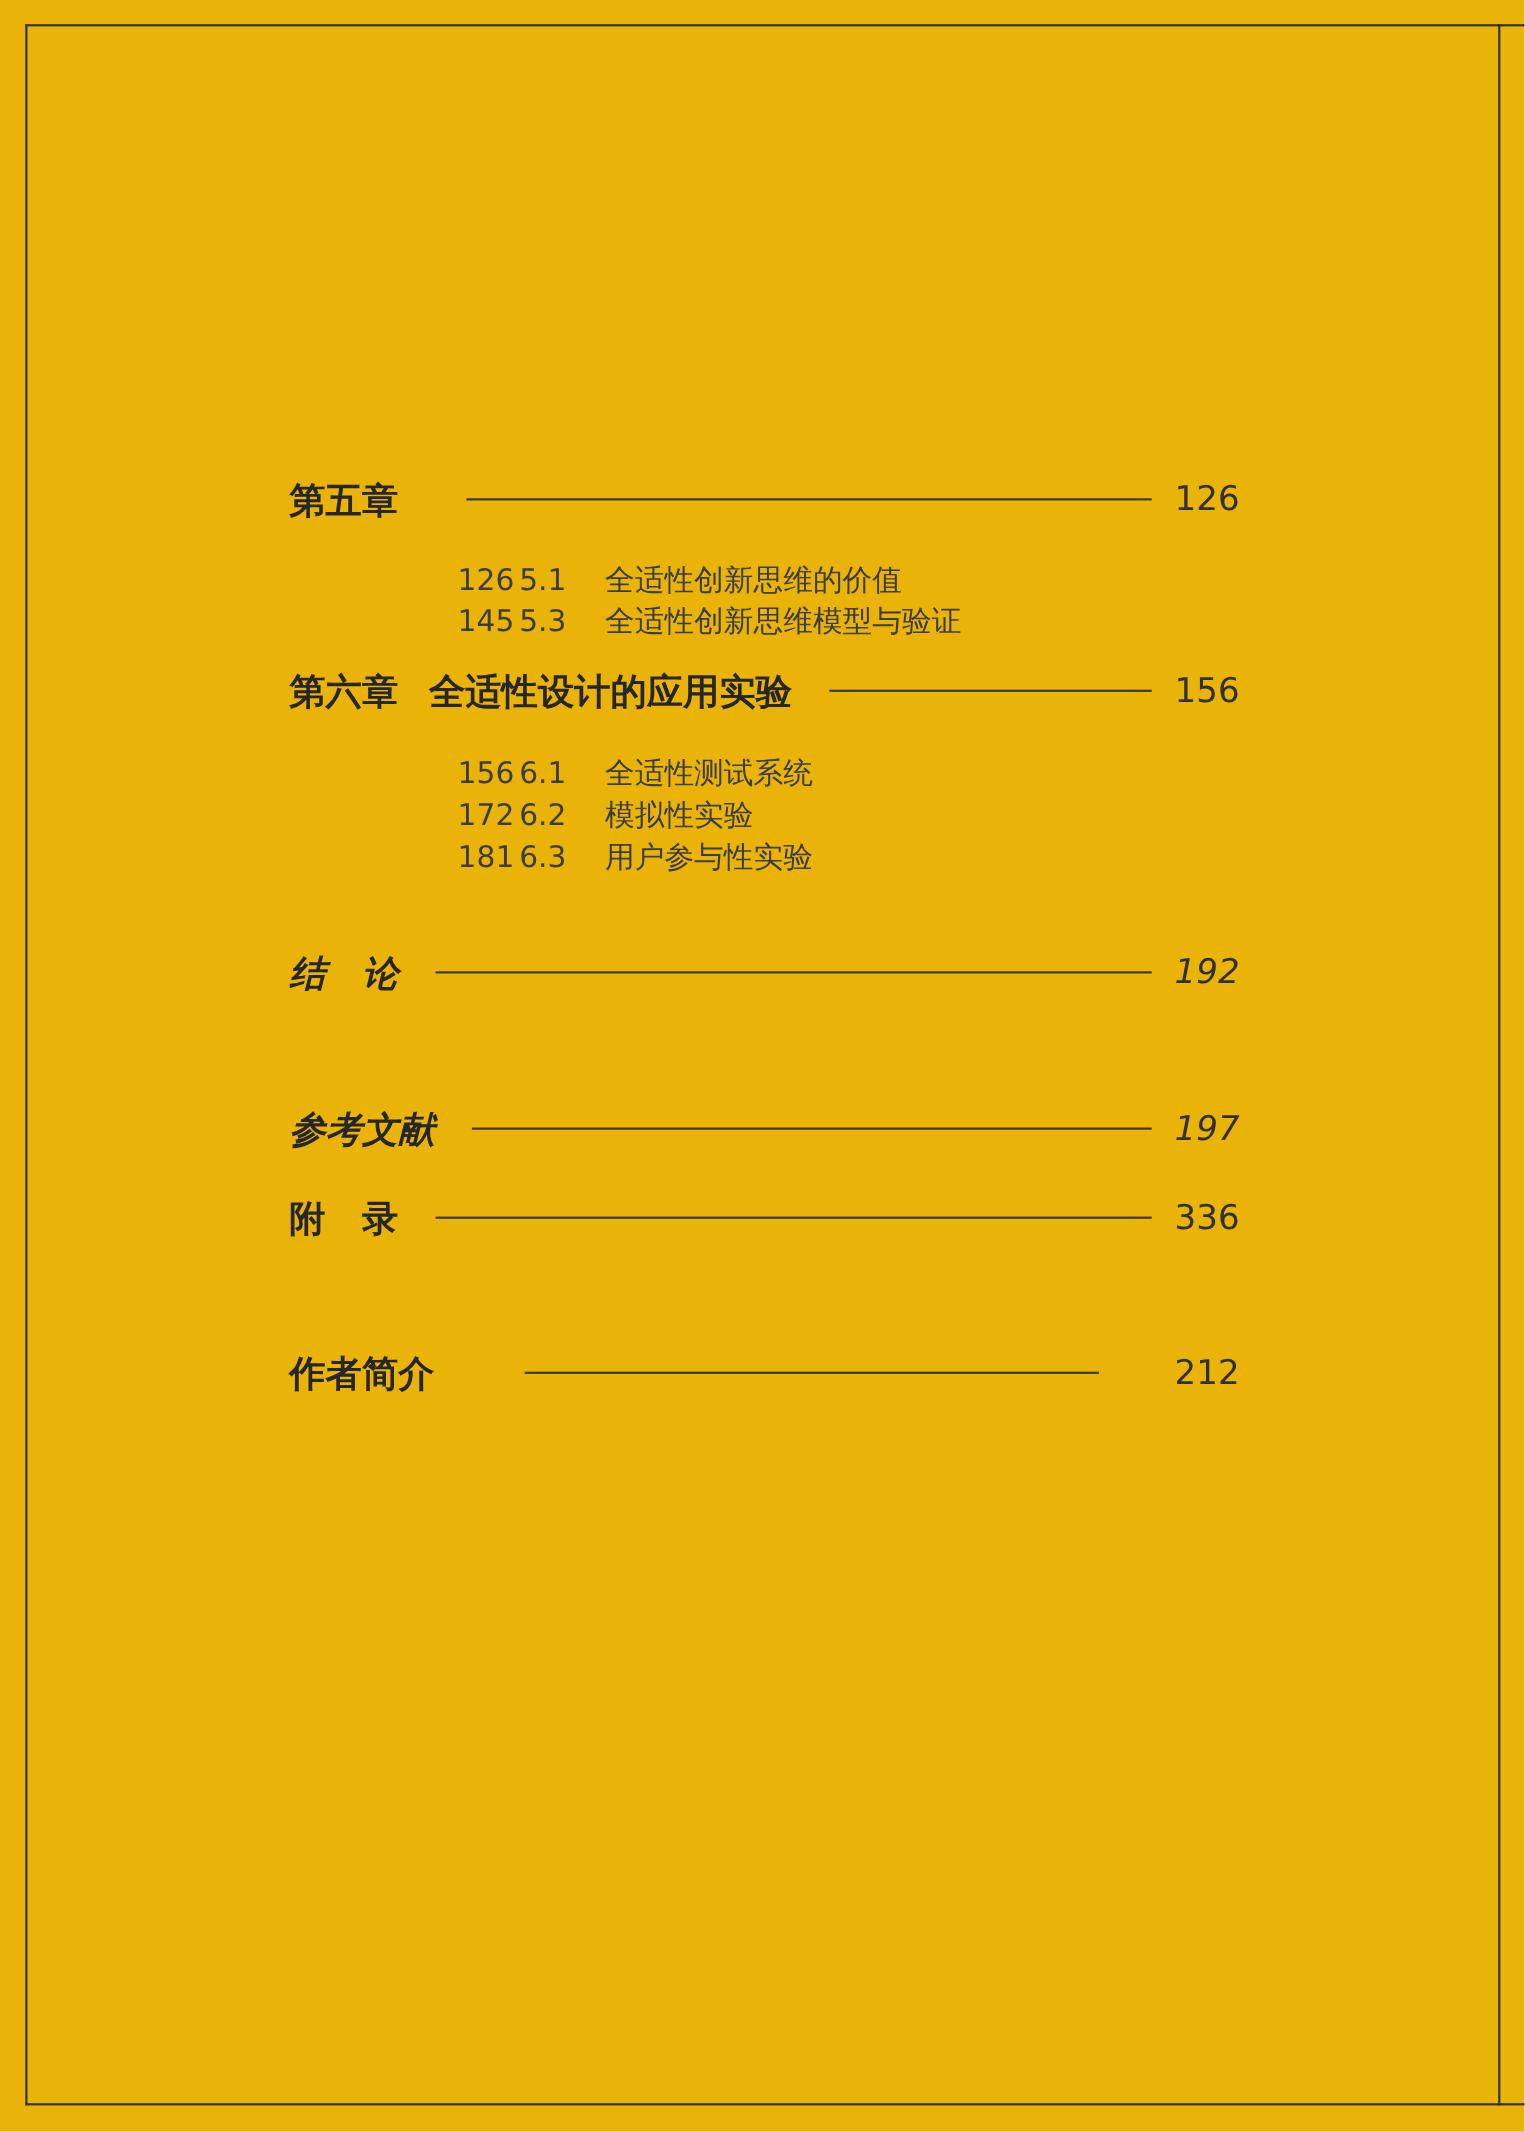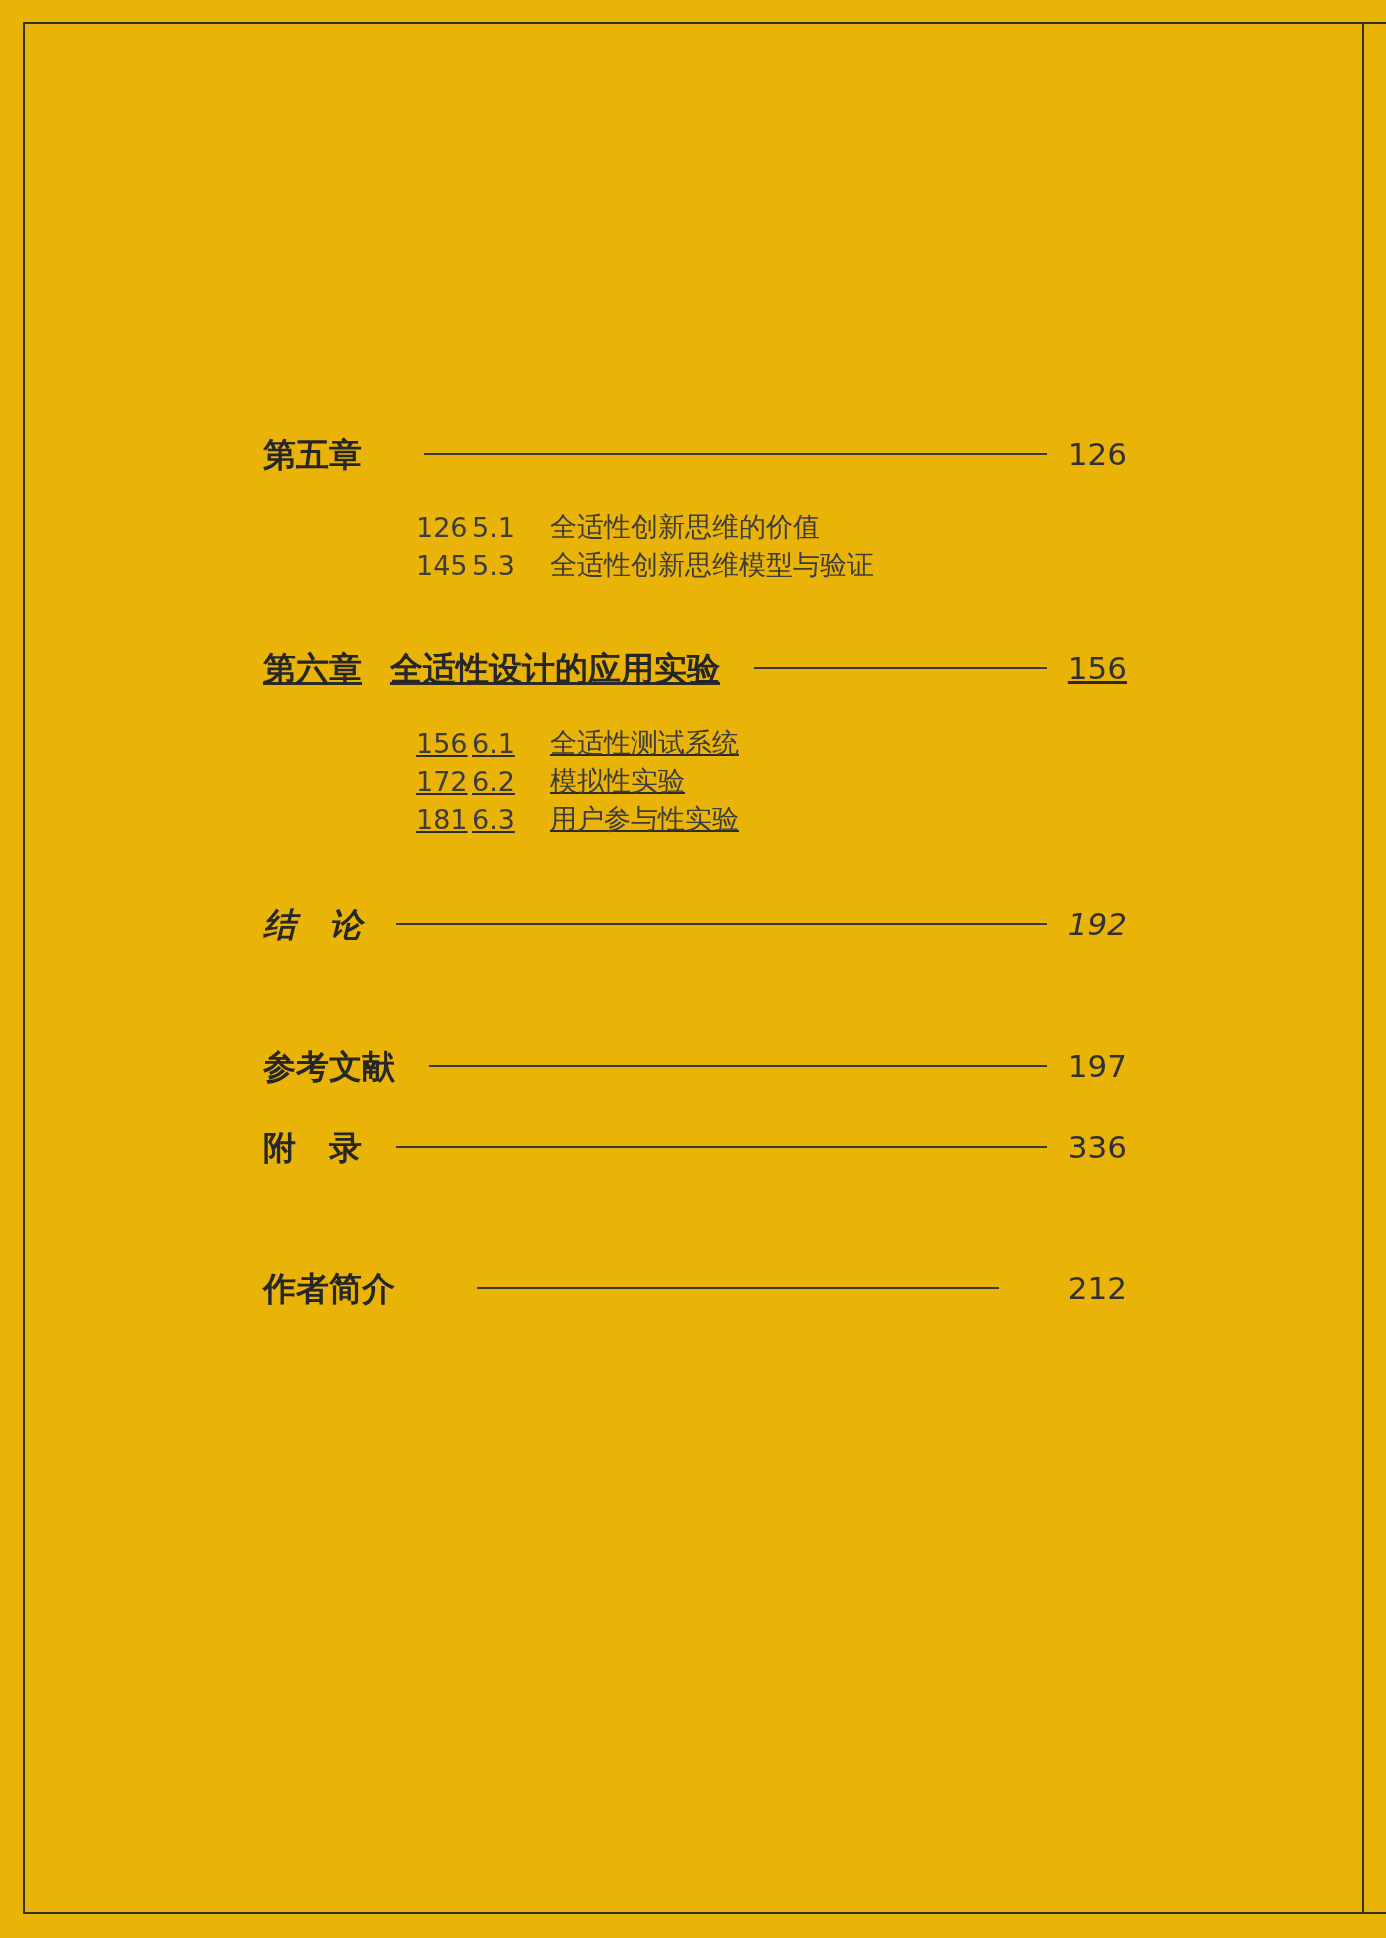--- a/index.html
+++ b/index.html
@@ -96,24 +96,24 @@
     flex: 0 0 auto;
     font-family: "DejaVu Sans", "Liberation Sans", sans-serif;
   }
   .sec-num {
     width: 78px;
     flex: 0 0 auto;
     font-family: "DejaVu Sans", "Liberation Sans", sans-serif;
   }
   .sec-title { flex: 0 0 auto; }
 
-  .chapter-block.ch6 { margin-top: 67px; text-decoration: underline; }
+  .chapter-block.ch6 { margin-top: 27px; }
 
   .bm-row-1 { margin-top: 69px; font-style: italic; }
-  .bm-row-2 { margin-top: 108px; }
+  .bm-row-2 { margin-top: 108px; font-style: italic; }
   .bm-row-3 { margin-top: 47px; }
   .bm-row-4 { margin-top: 107px; gap: 48px; }
 </style>
 </head>
 <body>
 
 <div class="page">
 
   <div class="frame-top"></div>
   <div class="frame-bottom"></div>

